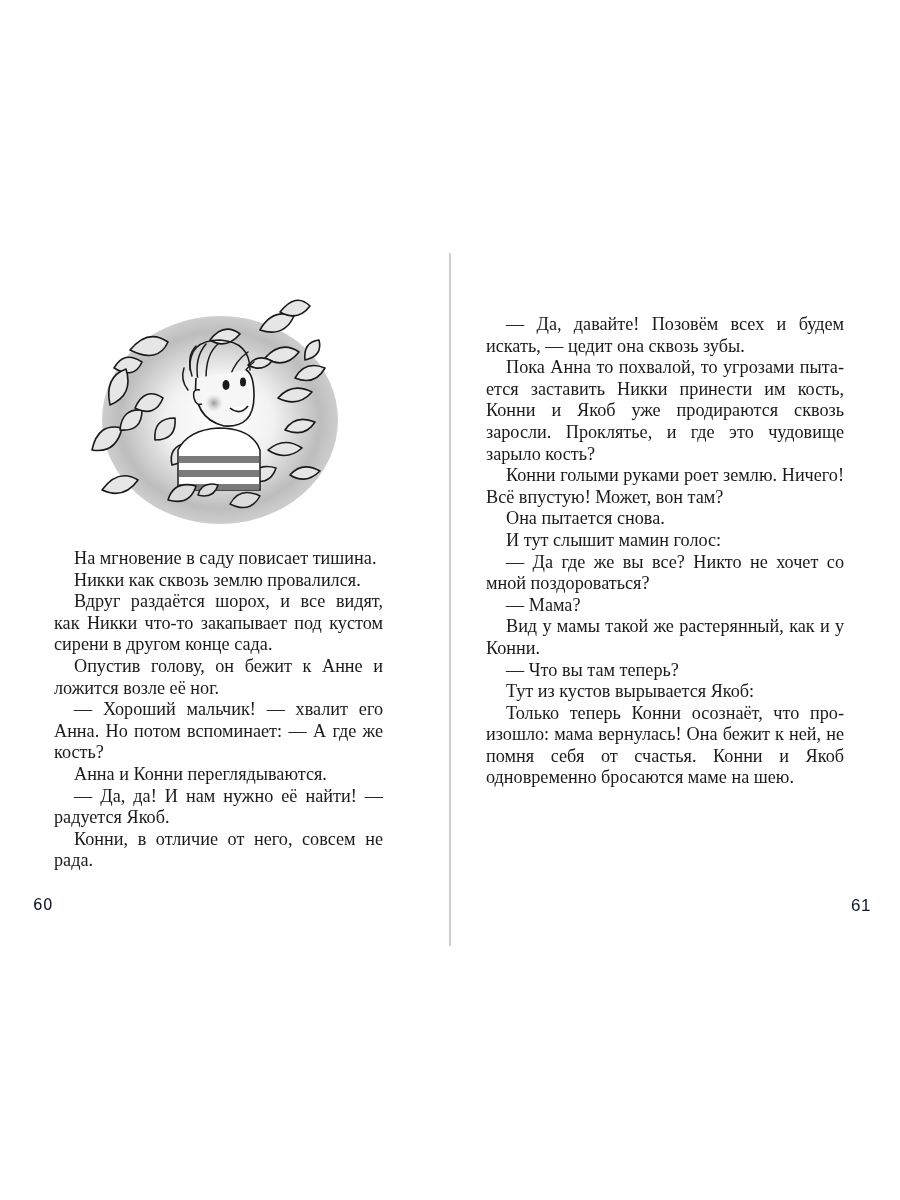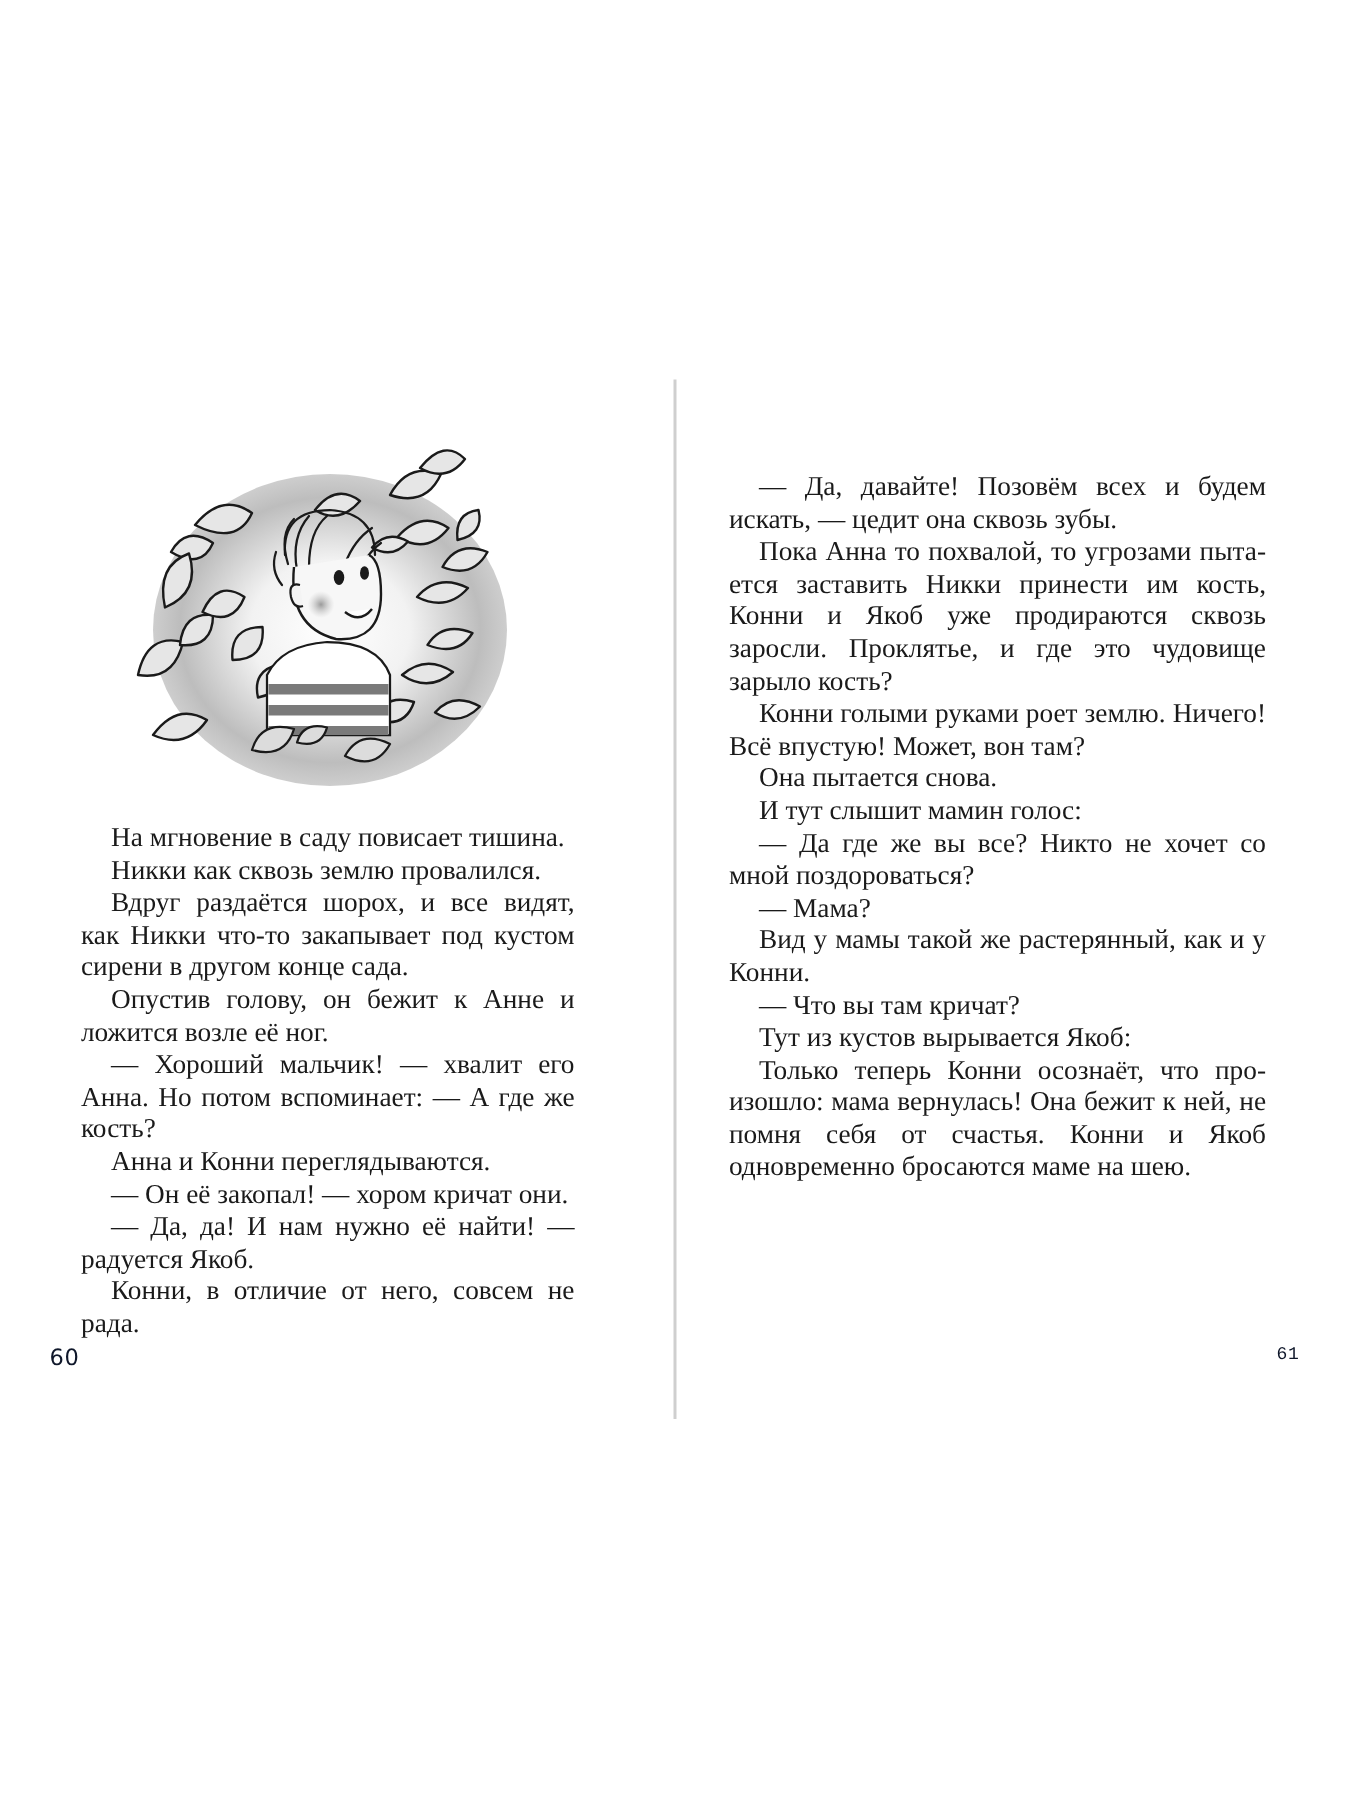--- a/index.html
+++ b/index.html
@@ -68,21 +68,21 @@
 
     .folio {
       position: absolute;
       top: 896px;
       font-family: "DejaVu Sans", "Liberation Sans", sans-serif;
       font-size: 15px;
       color: #0f172a;
       letter-spacing: 0.5px;
     }
     .page-left .folio { left: 33px; }
-    .page-right .folio { left: 401px; font-family: Liberation Mono, monospace; font-size: 12px; }
+    .page-right .folio { left: 401px; font-family: Liberation Sans, sans-serif; font-size: 17px; }
   </style>
 </head>
 <body>
 
 <div class="spread">
 
   <div class="gutter"></div>
 
   <div class="page page-left">
 
@@ -158,39 +158,38 @@
       </g>
     </svg>
 
     <div class="text-block">
       <p class="para">На мгновение в саду повисает тишина.</p>
       <p class="para">Никки как сквозь землю провалился.</p>
       <p class="para">Вдруг раздаётся шорох, и все видят, как Никки что-то закапывает под кустом сирени в другом конце сада.</p>
       <p class="para">Опустив голову, он бежит к Анне и ложится возле её ног.</p>
       <p class="para">— Хороший мальчик! — хвалит его Анна. Но потом вспоминает: — А где же кость?</p>
       <p class="para">Анна и Конни переглядываются.</p>
-      <p class="para">— Он её закопал! — хором кричат они.</p>
       <p class="para">— Да, да! И нам нужно её найти! — раду­ется Якоб.</p>
       <p class="para">Конни, в отличие от него, совсем не рада.</p>
     </div>
 
     <div class="folio">60</div>
   </div>
 
   <div class="page page-right">
     <div class="text-block">
       <p class="para">— Да, давайте! Позовём всех и будем искать, — цедит она сквозь зубы.</p>
       <p class="para">Пока Анна то похвалой, то угрозами пыта­ется заставить Никки принести им кость, Конни и Якоб уже продираются сквозь заросли. Проклятье, и где это чудовище зарыло кость?</p>
       <p class="para">Конни голыми руками роет землю. Ничего! Всё впустую! Может, вон там?</p>
       <p class="para">Она пытается снова.</p>
       <p class="para">И тут слышит мамин голос:</p>
       <p class="para">— Да где же вы все? Никто не хочет со мной поздороваться?</p>
       <p class="para">— Мама?</p>
       <p class="para">Вид у мамы такой же растерянный, как и у Конни.</p>
-      <p class="para">— Что вы там кричат?</p>
+      <p class="para">— Что вы там теперь?</p>
       <p class="para">Тут из кустов вырывается Якоб:</p>
       <p class="para">Только теперь Конни осознаёт, что про­изошло: мама вернулась! Она бежит к ней, не помня себя от счастья. Конни и Якоб одновременно бросаются маме на шею.</p>
     </div>
 
     <div class="folio">61</div>
   </div>
 
 </div>
 
 </body></html>

